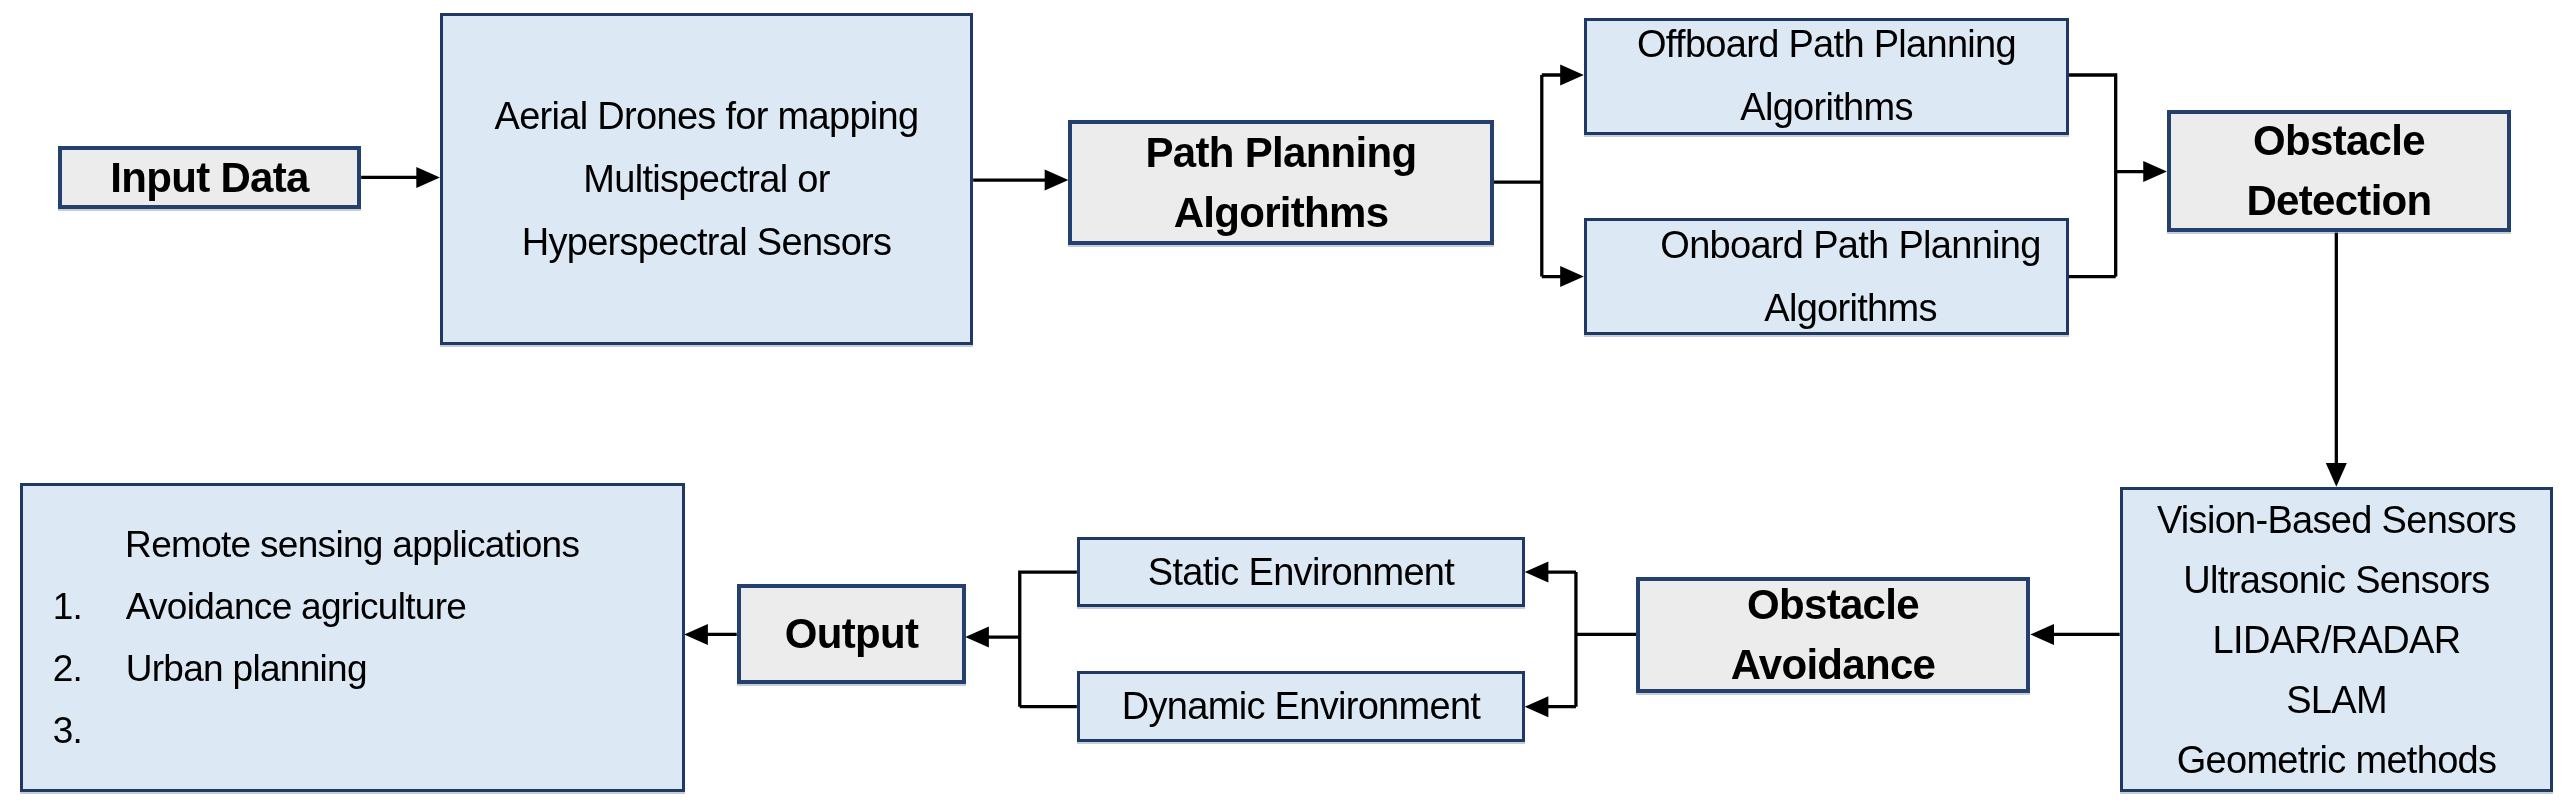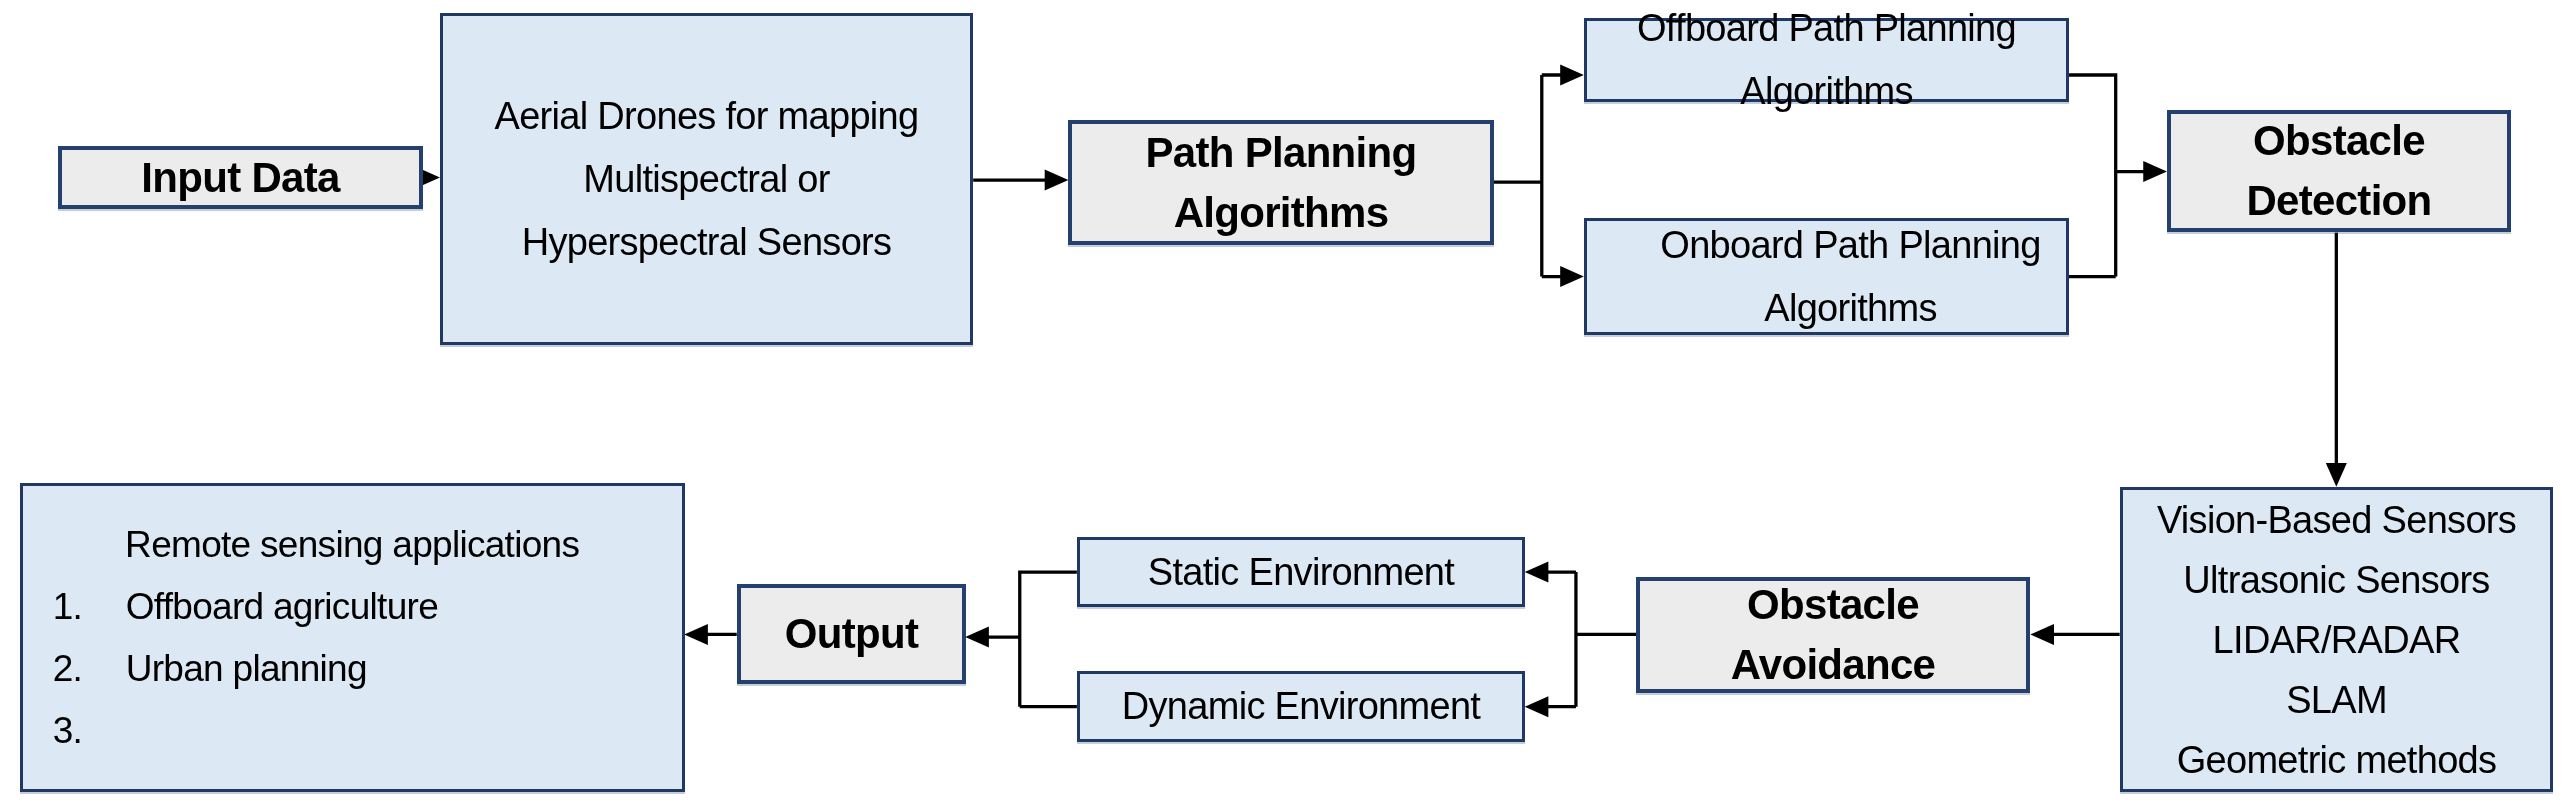--- a/index.html
+++ b/index.html
@@ -39,24 +39,24 @@
     white-space: nowrap;
   }
   .gray .line {
     font-size: 42px;
     font-weight: 700;
     line-height: 60px;
     letter-spacing: -0.7px;
     white-space: nowrap;
   }
   
-  #n-input    { left: 58px;   top: 146px;  width: 365px;  height: 63px;  }
+  #n-input    { left: 58px;   top: 146px;  width: 303px;  height: 63px;  }
   #n-sensors  { left: 440px;  top: 13px;   width: 533px;  height: 332px; }
   #n-path     { left: 1068px; top: 120px;  width: 426px;  height: 125px; }
-  #n-offboard { left: 1584px; top: 17.7px;   width: 485px;  height: 84px; }
+  #n-offboard { left: 1584px; top: 17.7px;   width: 485px;  height: 117px; }
   #n-onboard  { left: 1584px; top: 218px;  width: 485px;  height: 117px; padding-left: 48px; }
   #n-od       { left: 2167px; top: 110px;  width: 344px;  height: 122px; }
   #n-vision   { left: 2120px; top: 487px;  width: 433px;  height: 305px; }
   #n-oa       { left: 1636px; top: 577px;  width: 394px;  height: 116px; }
   #n-static   { left: 1077px; top: 537px;  width: 448px;  height: 70px; }
   #n-dynamic  { left: 1077px; top: 671px; width: 448px;  height: 71px; }
   #n-output   { left: 737px; top: 584px;  width: 229px;  height: 100px; }
   #n-apps     { left: 19.7px;   top: 483px;  width: 665px; height: 309px;
                 align-items: stretch; padding: 0 5px; }
   #n-vision .line { line-height: 60px; }
@@ -163,21 +163,21 @@
   </div>
 
   <div class="node gray" id="n-output">
     <div class="line">Output</div>
   </div>
 
   <div class="node blue" id="n-apps">
     <div class="heading">Remote sensing applications</div>
     <div class="list-row">
       <span class="list-num">1.</span>
-      <span class="list-text">Offboard agriculture</span>
+      <span class="list-text">Avoidance agriculture</span>
     </div>
     <div class="list-row">
       <span class="list-num">2.</span>
       <span class="list-text">Urban planning</span>
     </div>
     <div class="list-row">
       <span class="list-num">3.</span>
     </div>
   </div>
 

